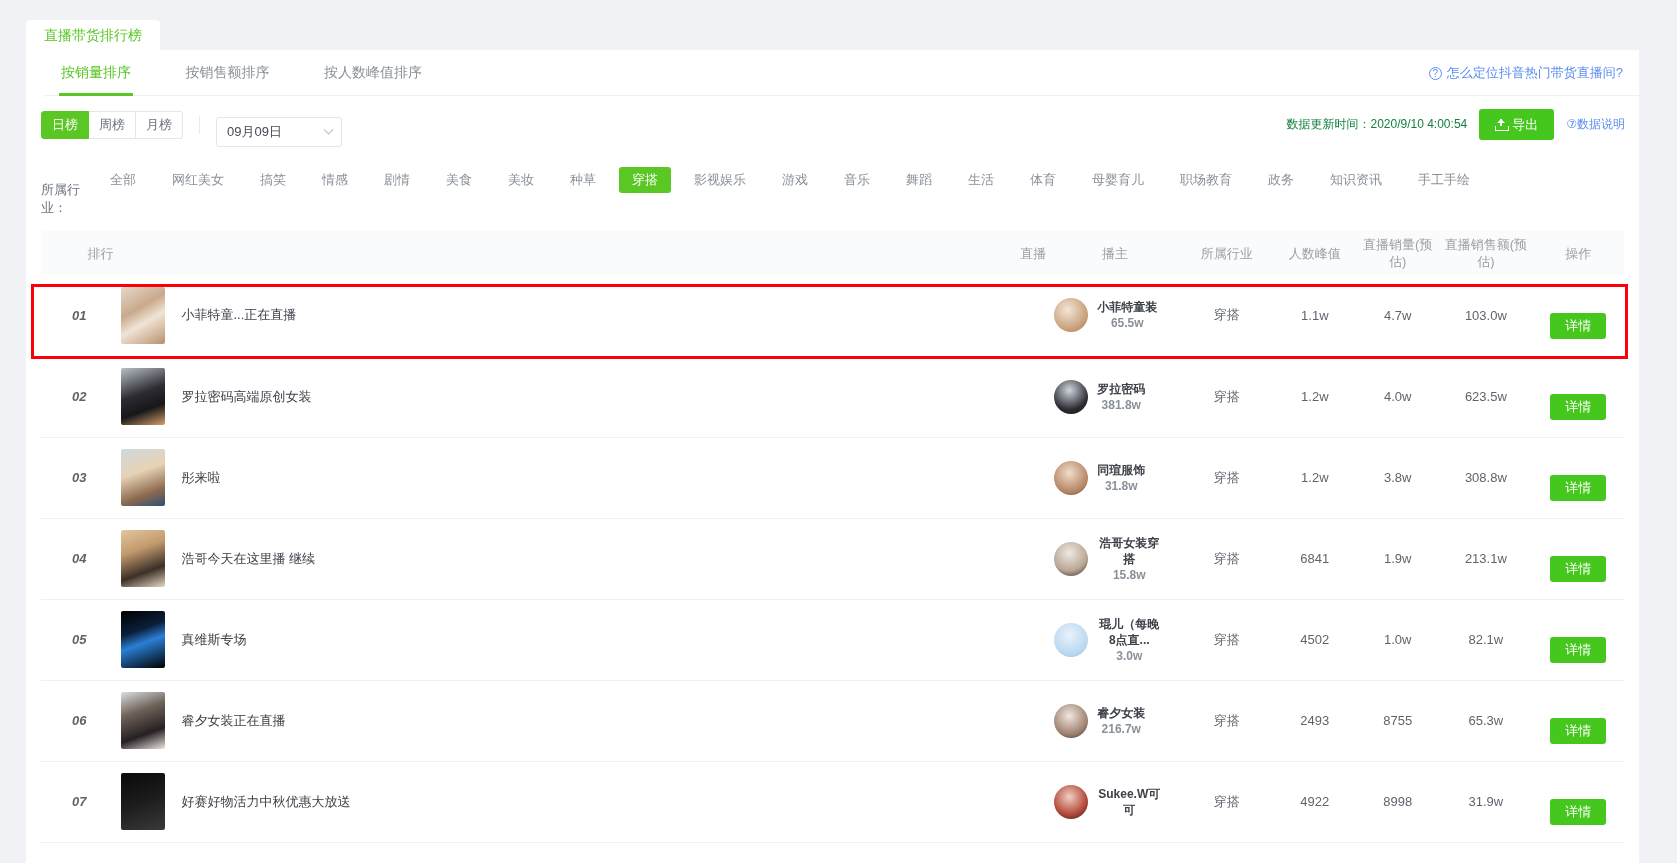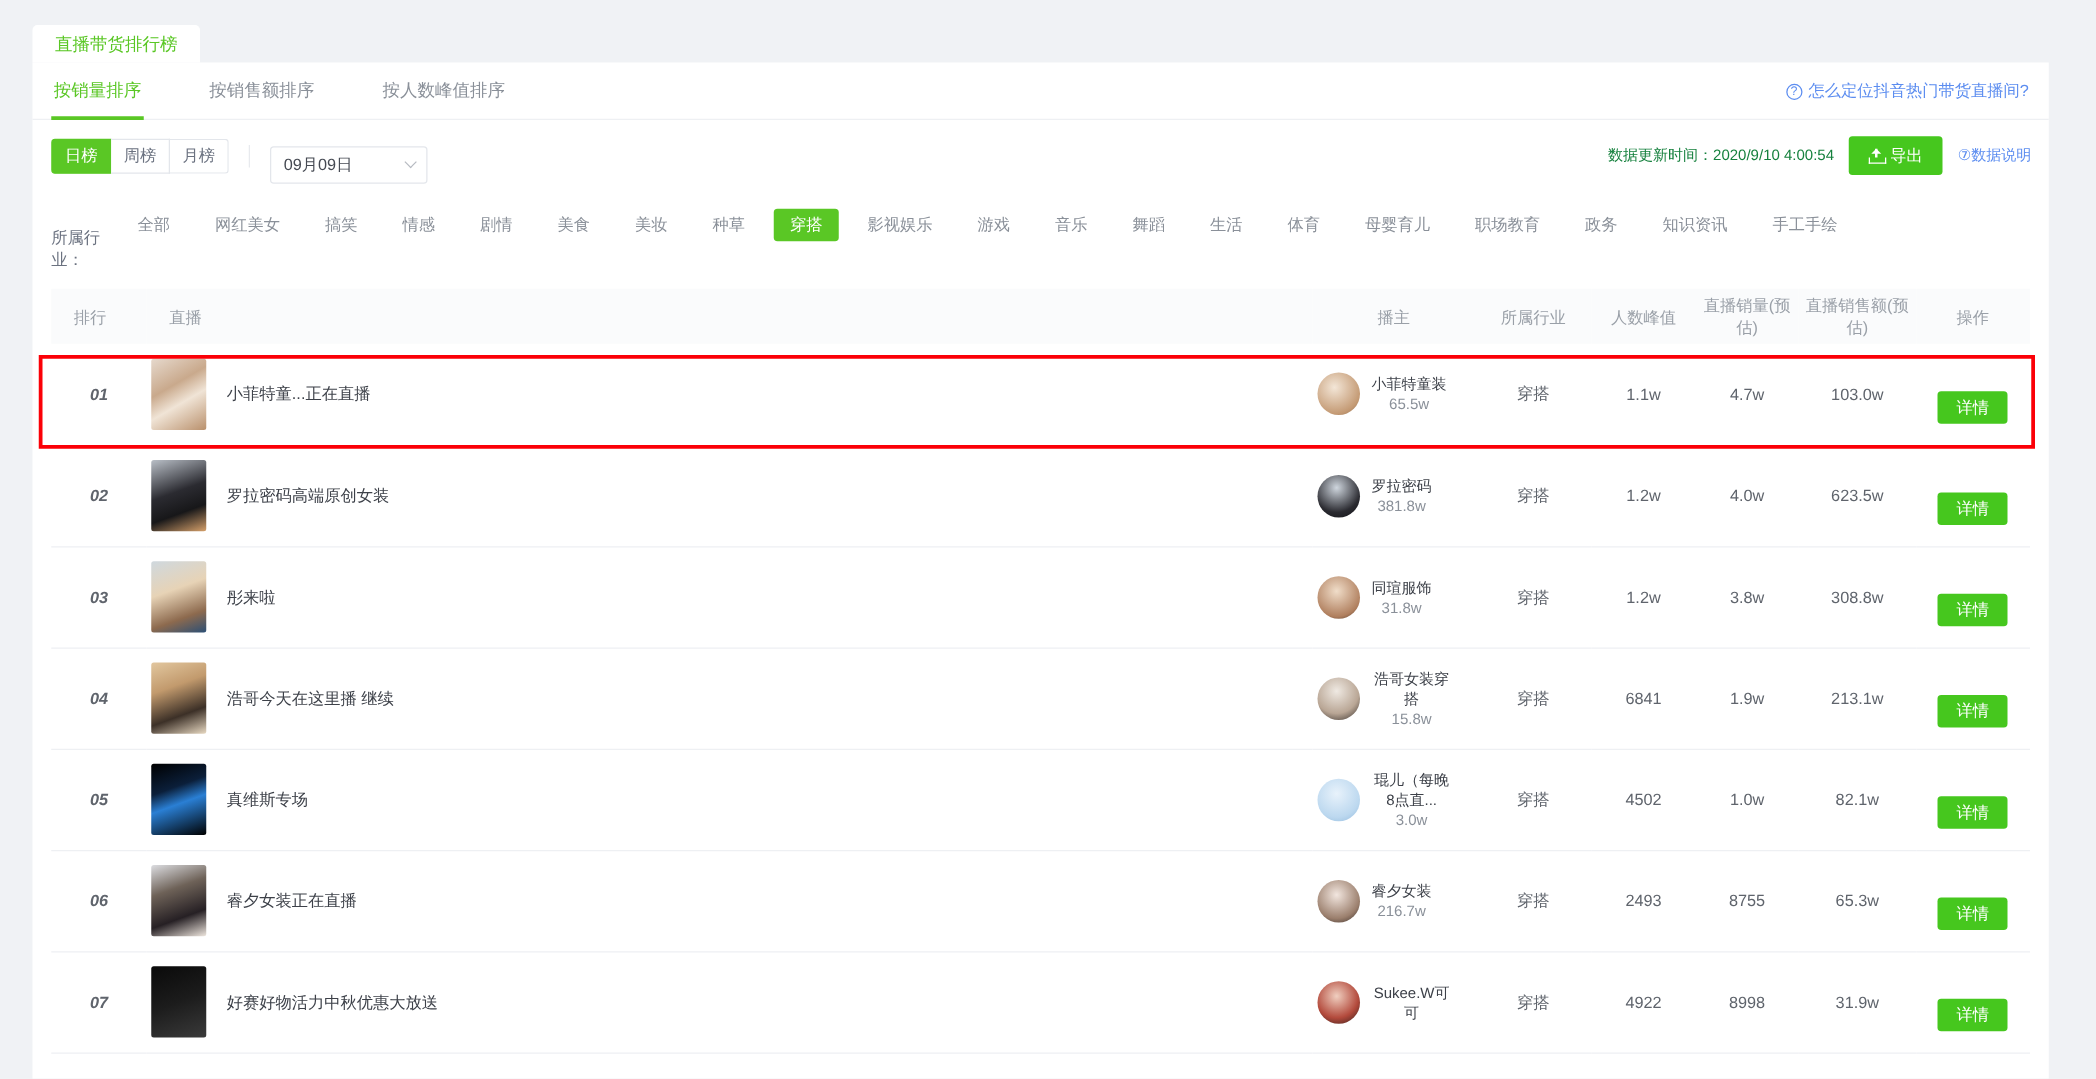--- a/index.html
+++ b/index.html
@@ -33,20 +33,21 @@
     position: absolute; top: 50px; left: 26px;
     width: 1613px; height: 813px;
     background: #ffffff;
   }
 
   
   .sorttabs {
     position: relative; height: 46px;
     border-bottom: 1px solid #eef0f3;
     padding-left: 15px;
+    margin-left: 18px;
   }
   .sorttab {
     position: relative; display: inline-flex; align-items: center;
     height: 46px; margin-right: 46px; padding: 0 2px;
     font-size: 14px; color: #8a9099; cursor: pointer;
   }
   .sorttab.active { color: #5ac725; }
   .sorttab.active::after {
     content: ""; position: absolute; left: 0; right: 0; bottom: 0;
     height: 3px; background: #5ac725;
@@ -131,21 +132,21 @@
   .ind.active { background: #5ac725; color: #ffffff; }
 
   
   .tablewrap { position: relative; padding: 0 15px; }
   table.rank { width: 100%; border-collapse: collapse; table-layout: fixed; }
   table.rank thead th {
     height: 44px; background: #fafbfc; color: #9aa0a8; font-size: 13px;
     font-weight: normal; text-align: center; padding: 0 4px; vertical-align: middle;
     line-height: 17px;
   }
-  table.rank thead th.l { text-align: left; padding-left: 18px; }
+  table.rank thead th.l { text-align: right; padding-left: 18px; }
   table.rank tbody td {
     border-bottom: 1px solid #eef0f3; padding: 0 4px;
     font-size: 13px; color: #5f646c; text-align: center; vertical-align: middle;
     height: 81px;
   }
   td.rankno {
     font-style: italic; font-weight: bold; color: #3d4149; font-size: 14px;
     text-align: left; padding-left: 24px;
   }
   td.livecell { text-align: left; padding-left: 12px; }
@@ -154,21 +155,21 @@
     width: 44px; height: 57px; border-radius: 2px; flex: 0 0 44px;
     background-size: cover; background-position: center;
   }
   .livetitle { font-size: 13px; color: #3d4149; }
   .anchorcell { text-align: left; padding-left: 6px; }
   .anchor-inner { display: flex; align-items: center; gap: 9px; }
   .avatar {
     width: 34px; height: 34px; border-radius: 50%; flex: 0 0 34px;
     background-size: cover; background-position: center;
   }
-  .anchor-text { line-height: 16px; }
+  .anchor-text { line-height: 16px; font-weight: bold; }
   .anchor-name { font-size: 12px; color: #3d4149; max-width: 64px; }
   .anchor-fans { font-size: 12px; color: #8a9099; }
   .detailbtn {
     display: inline-flex; align-items: center; justify-content: center;
     width: 56px; height: 26px; border-radius: 3px; background: #46c71e;
     color: #ffffff; font-size: 13px; cursor: pointer; margin-top: 21px;
   }
 
   
   .highlight-box {

